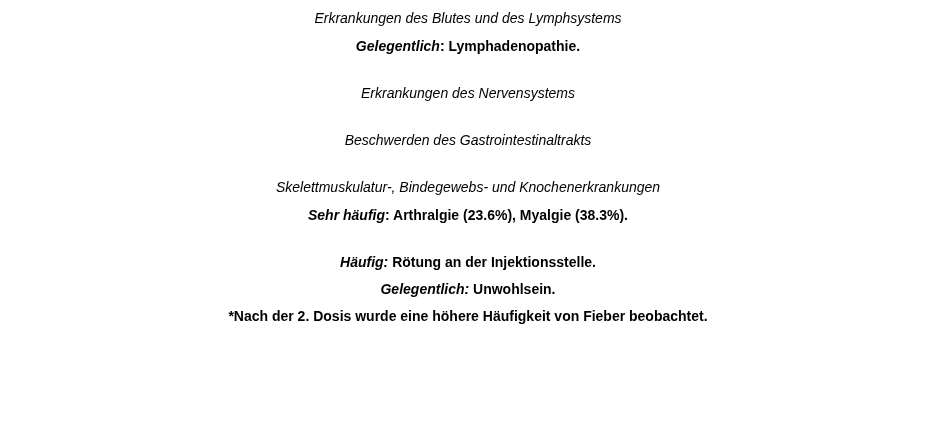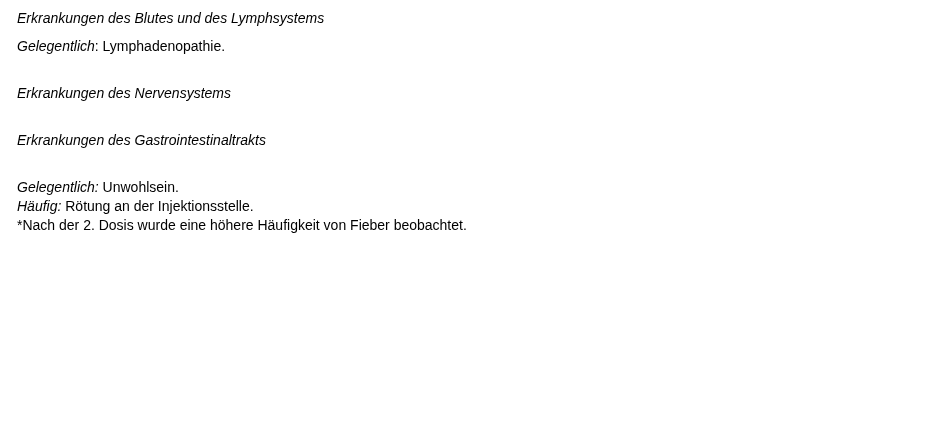--- a/index.html
+++ b/index.html
@@ -12,48 +12,52 @@
     height: 448px;
     box-sizing: border-box;
     padding: 9px 14px 0 17px;
     font-family: "Liberation Sans", sans-serif;
     font-size: 14px;
     line-height: 19px;
     color: #000000;
     overflow: hidden;
   }
   p { margin: 0; }
-  .section { margin-bottom: 28px; }
+  .section { margin-bottom: 28px; text-align: center; }
   .section:last-child { margin-bottom: 0; }
   .heading {
     font-style: italic;
     margin-bottom: 9px;
   }
-  .entry { margin: 0; }
+  .entry { margin: 8px; font-weight: bold; }
   .freq { font-style: italic; }
   em { font-style: italic; }
 </style>
 </head>
 <body>
 
 <main>
 
   <section class="section">
     <p class="heading">Erkrankungen des Blutes und des Lymphsystems</p>
     <p class="entry"><em class="freq">Gelegentlich</em><span>: Lymphadenopathie.</span></p>
   </section>
 
   <section class="section">
     <p class="heading">Erkrankungen des Nervensystems</p>
   </section>
 
   <section class="section">
-    <p class="heading">Erkrankungen des Gastrointestinaltrakts</p>
+    <p class="heading">Beschwerden des Gastrointestinaltrakts</p>
   </section>
 
+  <section class="section">
+    <p class="heading">Skelettmuskulatur-, Bindegewebs- und Knochenerkrankungen</p>
+    <p class="entry"><em class="freq">Sehr häufig</em><span>: Arthralgie (23.6%), Myalgie (38.3%).</span></p>
+  </section>
 
   <section class="section">
+    <p class="entry"><em class="freq">Häufig:</em><span> Rötung an der Injektionsstelle.</span></p>
     <p class="entry"><em class="freq">Gelegentlich:</em><span> Unwohlsein.</span></p>
-    <p class="entry"><em class="freq">Häufig:</em><span> Rötung an der Injektionsstelle.</span></p>
     <p class="entry">*Nach der 2. Dosis wurde eine höhere Häufigkeit von Fieber beobachtet.</p>
   </section>
 
 </main>
 
 </body></html>

